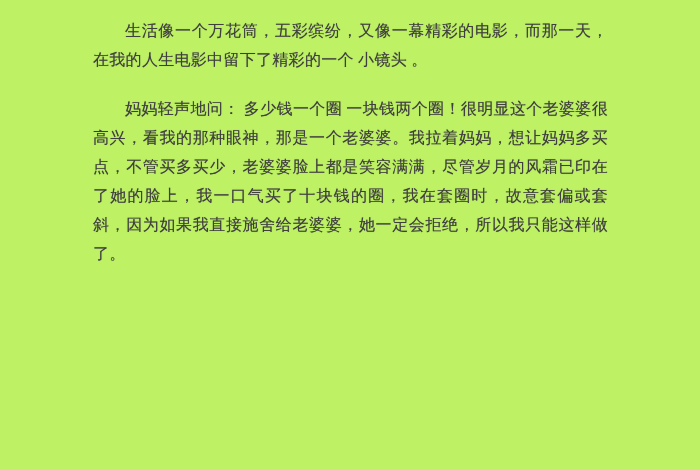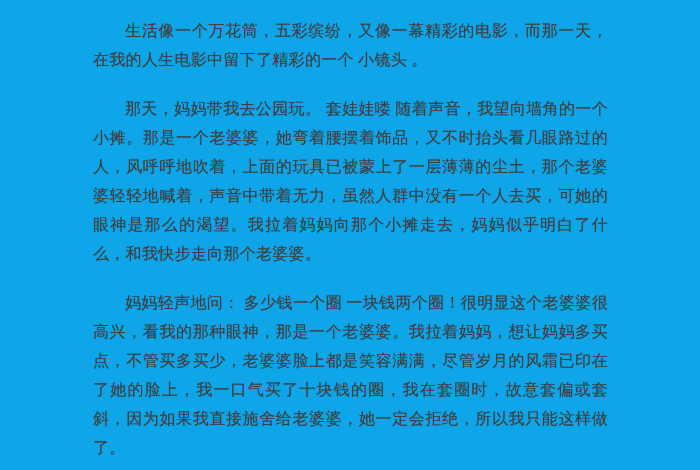--- a/index.html
+++ b/index.html
@@ -8,21 +8,21 @@
   }
   body {
     width: 700px;
     height: 470px;
     overflow: hidden;
     background: #fdfdfd;
   }
   .page {
     width: 700px;
     height: 470px;
-    background: #0ea5e9;
+    background: #bef264;
     box-sizing: border-box;
     padding: 16px 92px 0 93px;
     overflow: hidden;
   }
   .doc p {
     margin: 0 0 20px 0;
     font-family: "Liberation Serif", "DejaVu Serif", serif;
     font-size: 16px;
     line-height: 29px;
     color: #3f3f3f;
@@ -31,17 +31,16 @@
     letter-spacing: 0.3px;
     text-shadow: 0 0 0.7px rgba(70,70,70,0.55);
   }
 </style>
 </head>
 <body>
 
 <div class="page">
   <div class="doc">
     <p>生活像一个万花筒，五彩缤纷，又像一幕精彩的电影，而那一天，在我的人生电影中留下了精彩的一个 小镜头 。</p>
-    <p>那天，妈妈带我去公园玩。 套娃娃喽 随着声音，我望向墙角的一个小摊。那是一个老婆婆，她弯着腰摆着饰品，又不时抬头看几眼路过的人，风呼呼地吹着，上面的玩具已被蒙上了一层薄薄的尘土，那个老婆婆轻轻地喊着，声音中带着无力，虽然人群中没有一个人去买，可她的眼神是那么的渴望。我拉着妈妈向那个小摊走去，妈妈似乎明白了什么，和我快步走向那个老婆婆。</p>
     <p>妈妈轻声地问： 多少钱一个圈 一块钱两个圈！很明显这个老婆婆很高兴，看我的那种眼神，那是一个老婆婆。我拉着妈妈，想让妈妈多买点，不管买多买少，老婆婆脸上都是笑容满满，尽管岁月的风霜已印在了她的脸上，我一口气买了十块钱的圈，我在套圈时，故意套偏或套斜，因为如果我直接施舍给老婆婆，她一定会拒绝，所以我只能这样做了。</p>
 
   </div>
 </div>
 
 </body></html>

